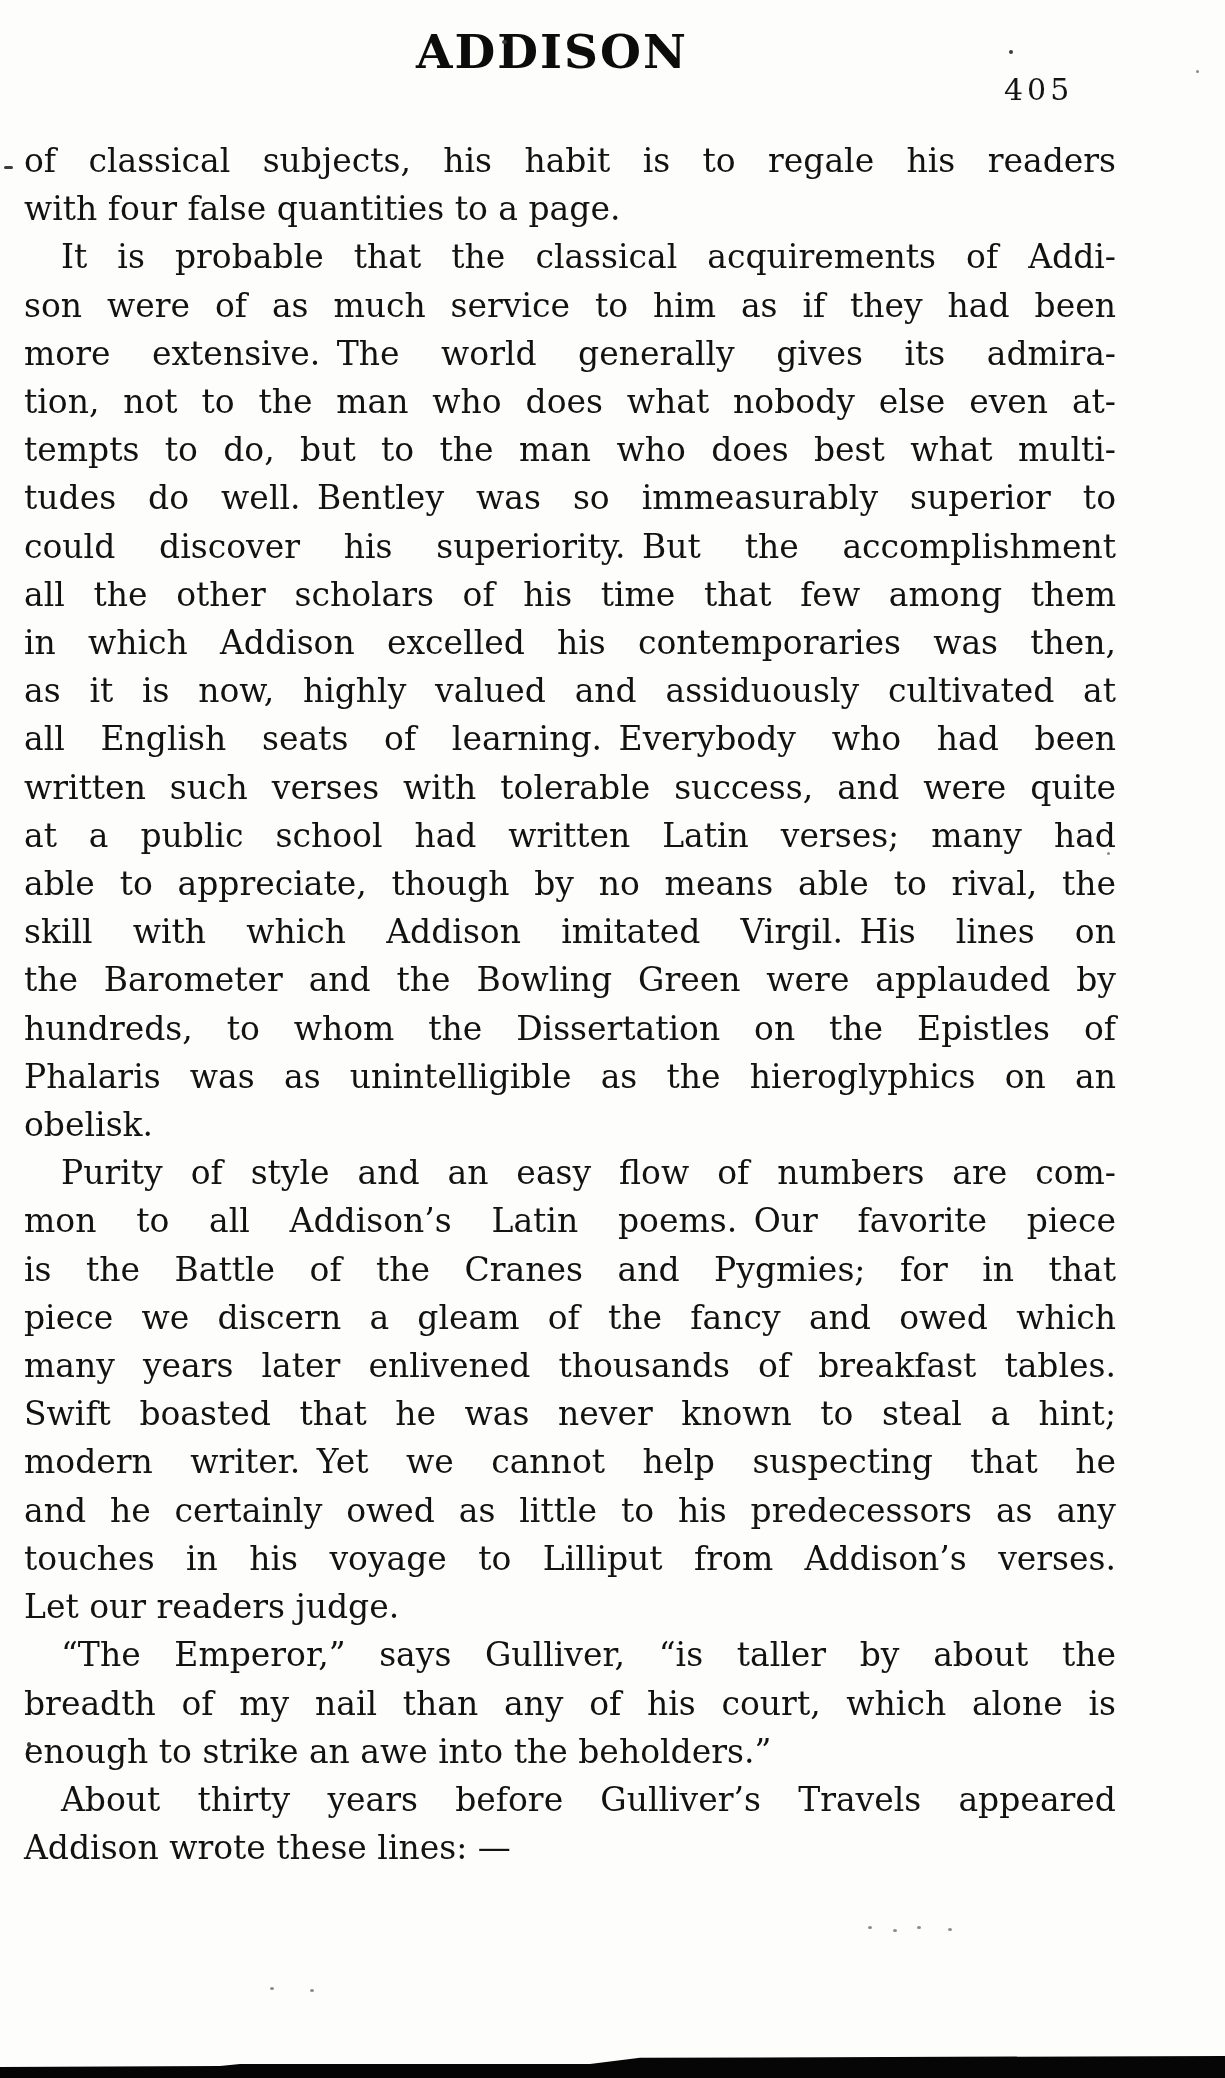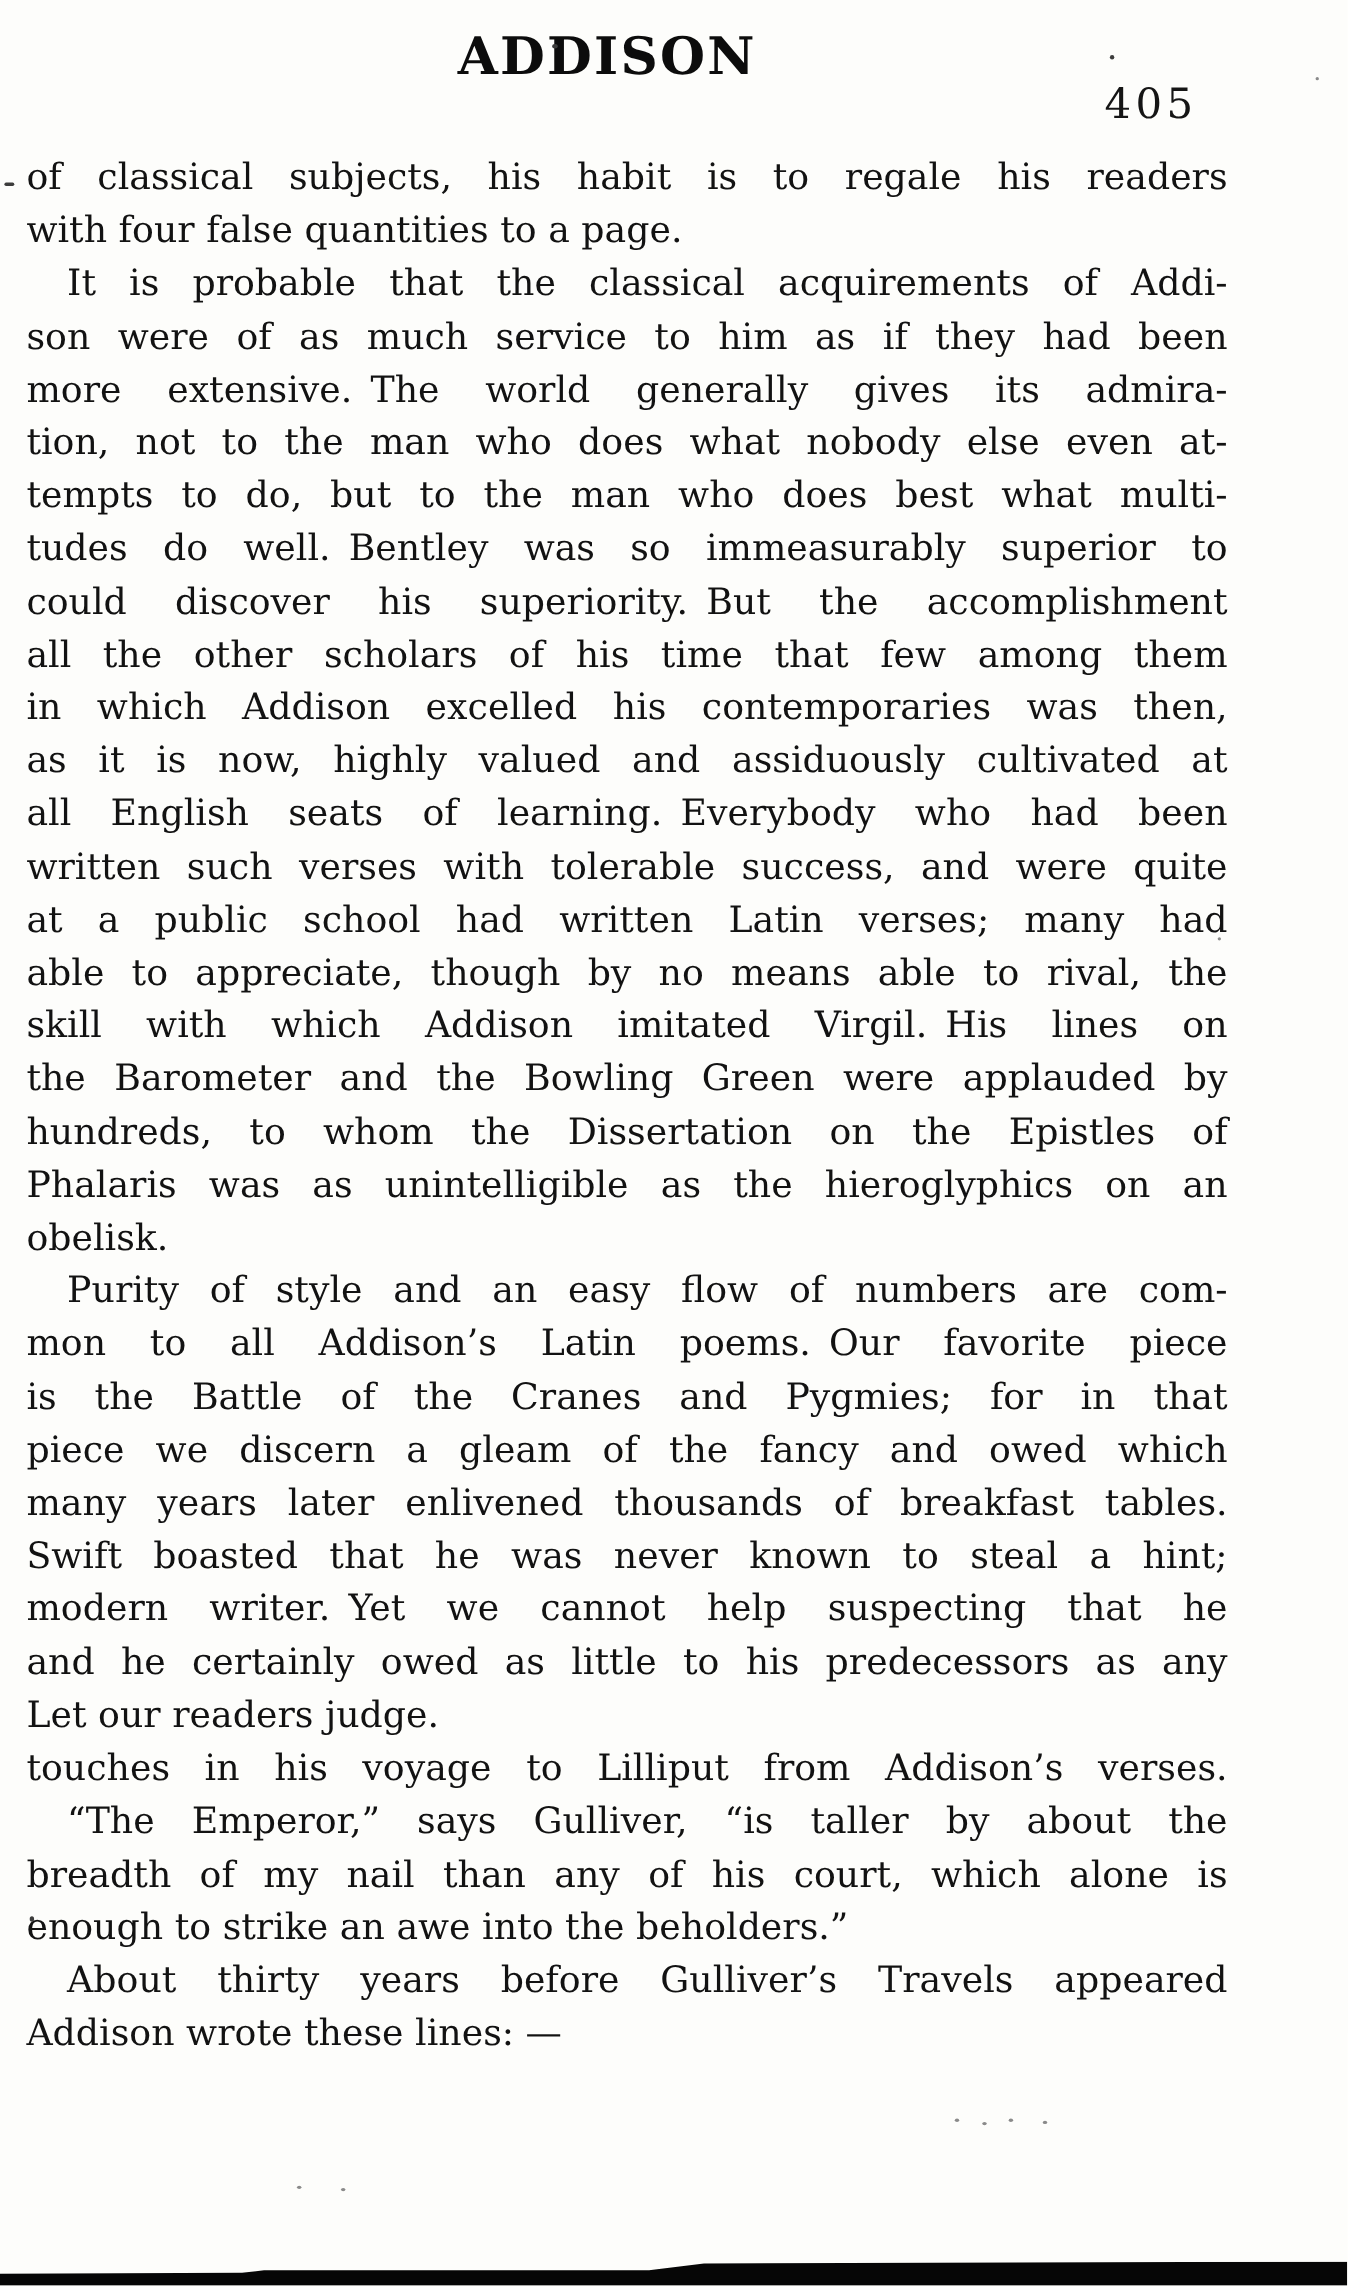--- a/index.html
+++ b/index.html
@@ -16,21 +16,21 @@
     background: #fdfdfb;
   }
   .head-title {
     position: absolute; top: 24px; left: 0; width: 1104px;
     text-align: center;
     font-size: 47px; font-weight: bold; letter-spacing: 2px;
     color: #0c0c0c;
   }
   .page-number {
     position: absolute; top: 72px; left: 1004px;
-    font-size: 38px; letter-spacing: 4px;
+    font-size: 30px; letter-spacing: 4px;
     font-feature-settings: "onum" 1;
     color: #151515;
   }
   .body-text {
     position: absolute; top: 137px; left: 24px; width: 1092px;
     font-size: 33px; line-height: 48.2px;
     color: #121212;
   }
   .para { margin: 0; }
   .line {
@@ -86,22 +86,22 @@
       </div>
       <div class="para">
         <div class="line j ind">Purity of style and an easy flow of numbers are com-</div>
         <div class="line j">mon to all Addison’s Latin poems. Our favorite piece</div>
         <div class="line j">is the Battle of the Cranes and Pygmies; for in that</div>
         <div class="line j">piece we discern a gleam of the fancy and owed which</div>
         <div class="line j">many years later enlivened thousands of breakfast tables.</div>
         <div class="line j">Swift boasted that he was never known to steal a hint;</div>
         <div class="line j">modern writer. Yet we cannot help suspecting that he</div>
         <div class="line j">and he certainly owed as little to his predecessors as any</div>
+        <div class="line j">touches in his voyage to Lilliput from Addison’s verses.</div>
         <div class="line">Let our readers judge.</div>
-        <div class="line j">touches in his voyage to Lilliput from Addison’s verses.</div>
       </div>
       <div class="para">
         <div class="line j ind">“The Emperor,” says Gulliver, “is taller by about the</div>
         <div class="line j">breadth of my nail than any of his court, which alone is</div>
         <div class="line">enough to strike an awe into the beholders.”</div>
       </div>
       <div class="para">
         <div class="line j ind">About thirty years before Gulliver’s Travels appeared</div>
         <div class="line">Addison wrote these lines: —</div>
       </div>

